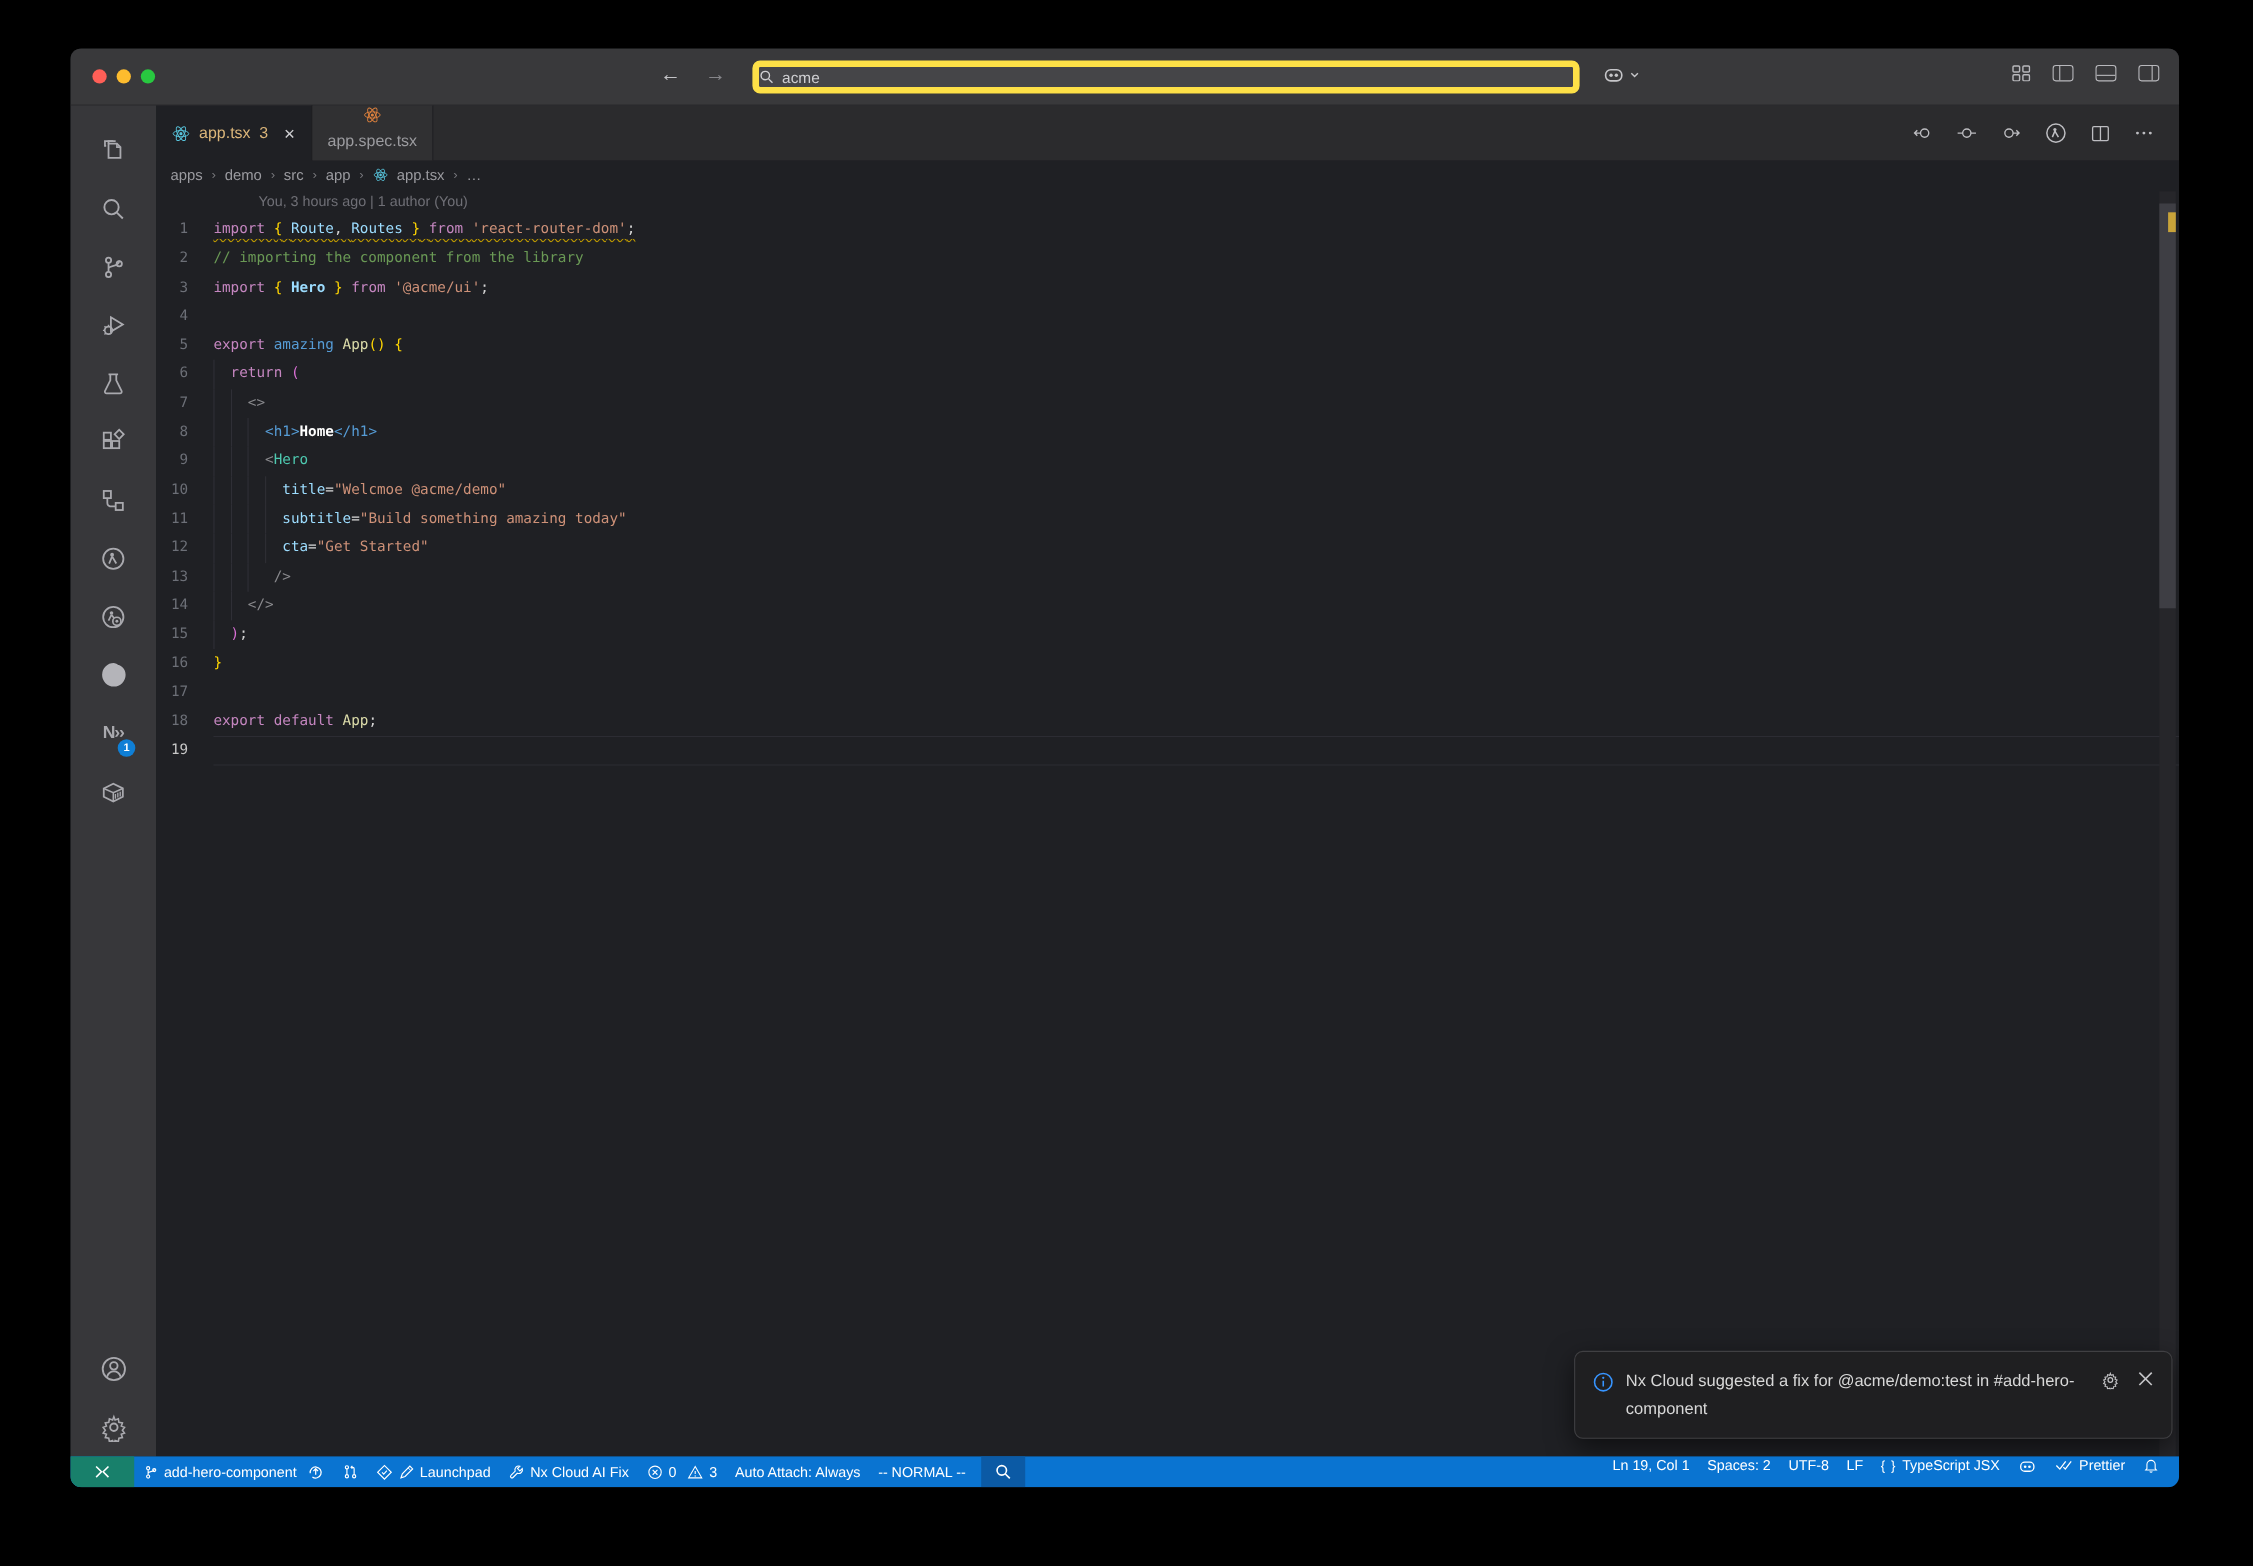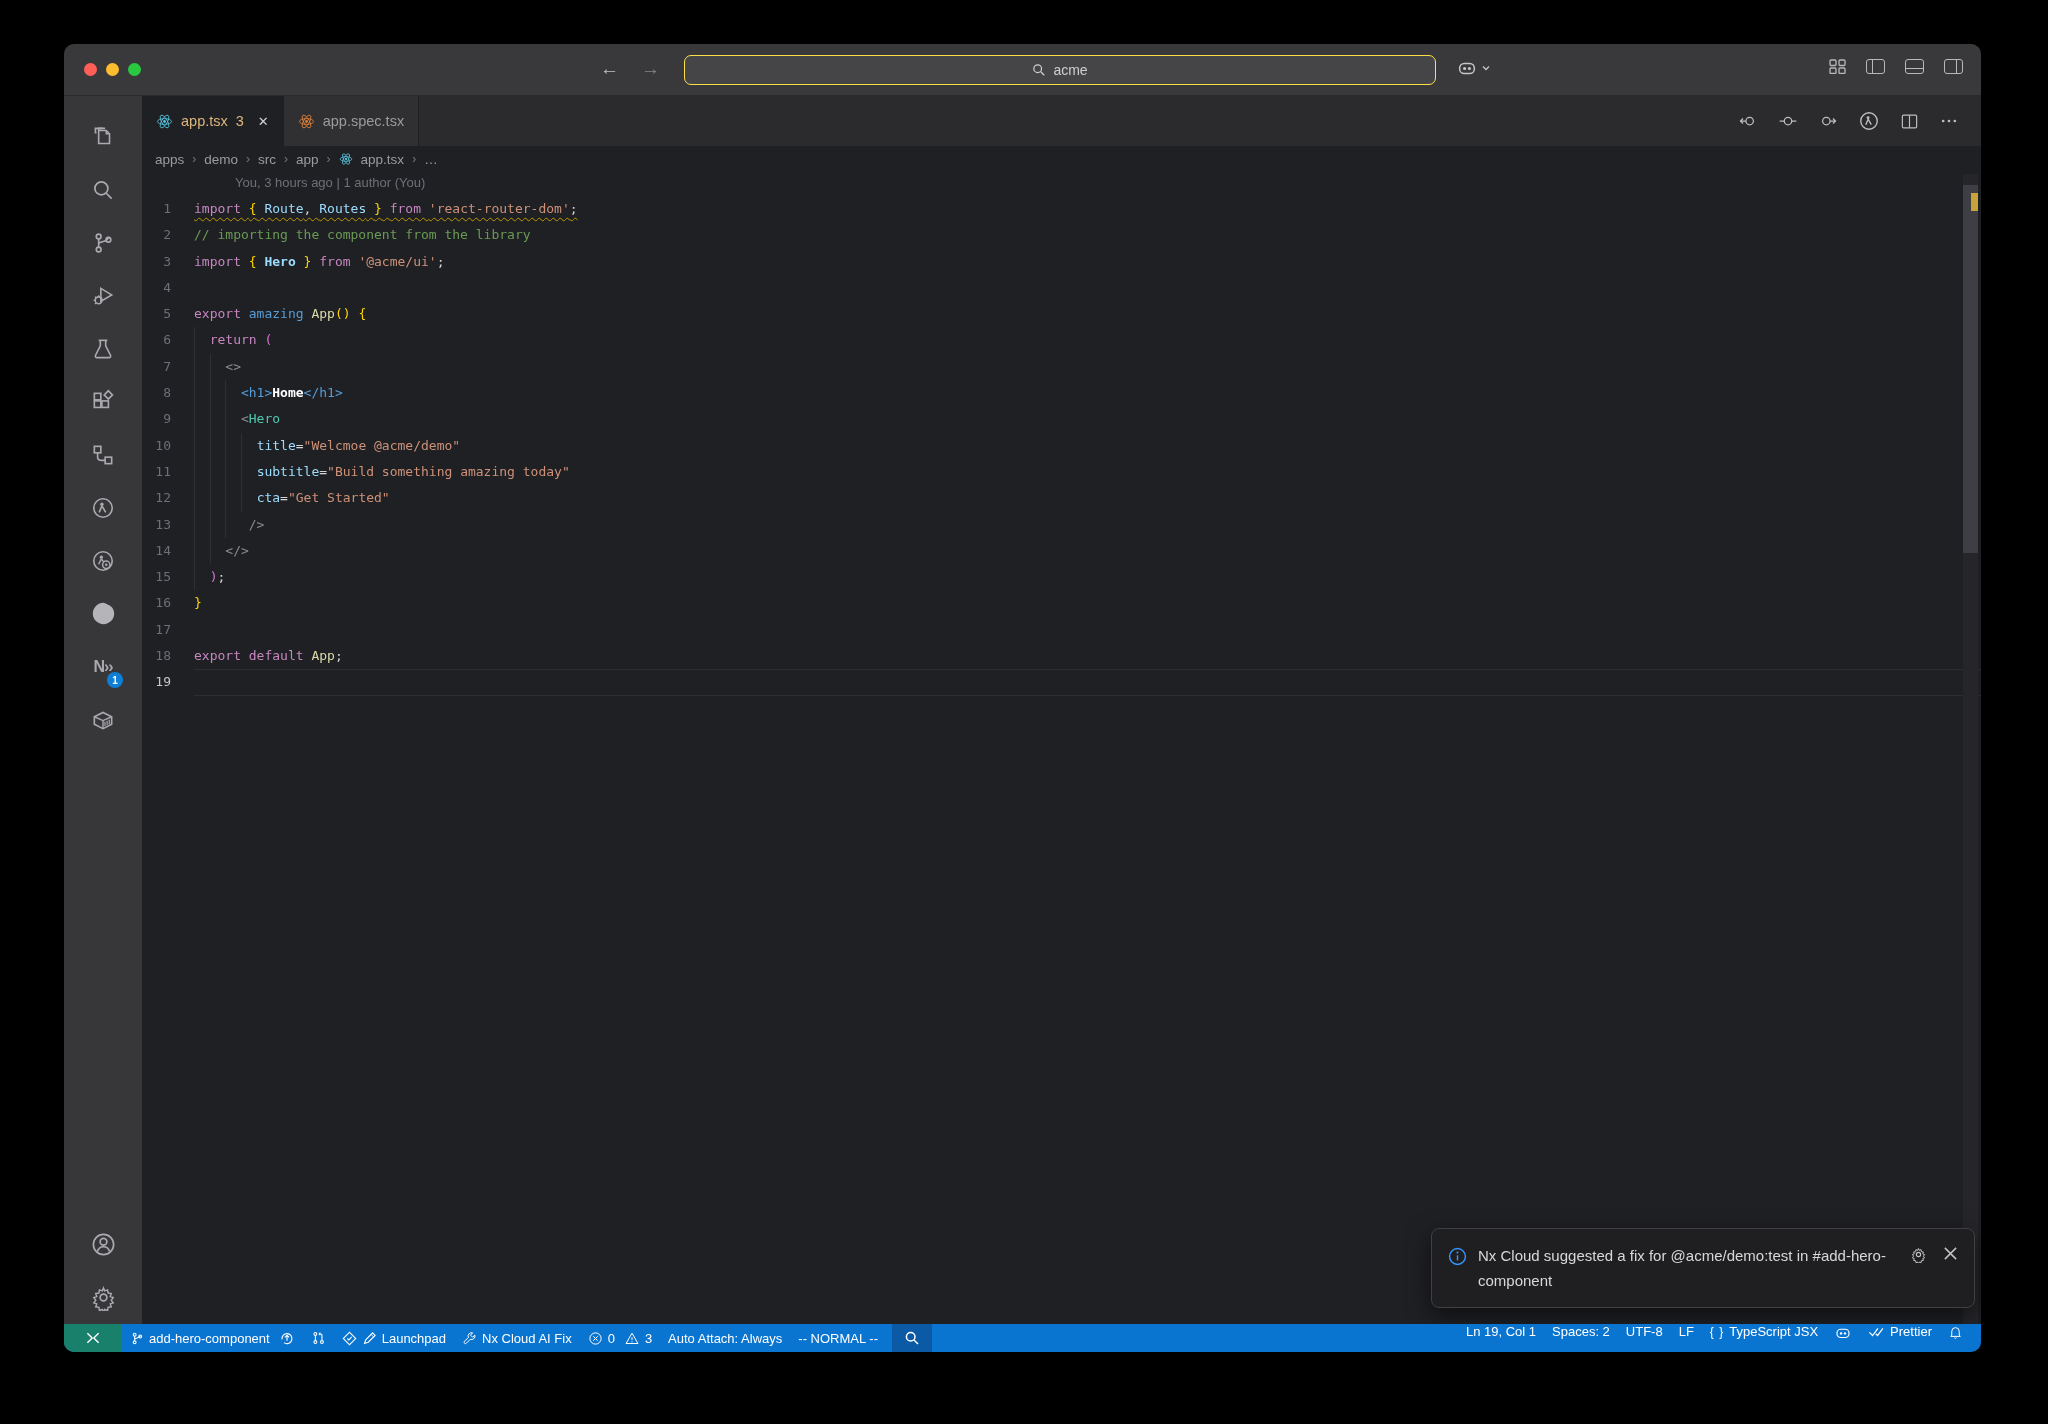--- a/index.html
+++ b/index.html
@@ -9,21 +9,21 @@
     background:#1f2024; border-radius:10px; overflow:hidden; box-shadow:0 18px 60px rgba(0,0,0,.7); }
 
   
   .titlebar { position:relative; height:52px; background:#39393b; border-bottom:1px solid #2a2a2c; }
   .traffic { position:absolute; left:20px; top:19px; display:flex; gap:9px; }
   .tl { width:13px; height:13px; border-radius:50%; }
   .tl.red{ background:#ff5f57; } .tl.yellow{ background:#febc2e; } .tl.green{ background:#28c840; }
   .navarrows { position:absolute; left:536px; top:14px; display:flex; gap:22px; color:#c3c3c6; font-size:19px; }
   .navarrows .dim { color:#86868a; }
   .searchbox { position:absolute; left:620px; top:11px; width:752px; height:30px; background:#454548;
-    border:1px solid #fde047; border-radius:7px; display:flex; align-items:center; justify-content:center;
+    border:6px solid #fde047; border-radius:7px; display:flex; align-items:center; 
     color:#cfcfd2; font-size:14px; gap:7px; }
   .copilot-tb { position:absolute; left:1392px; top:13px; display:flex; align-items:center; gap:3px; color:#c6c6c9; }
   .winlayout { position:absolute; right:18px; top:15px; display:flex; gap:20px; align-items:center; color:#b8b8bc; }
   .wicon { width:19px; height:15px; border:1.5px solid #b8b8bc; border-radius:3px; position:relative; }
   .wicon .fillL { position:absolute; left:0; top:0; bottom:0; width:6px; border-right:1.5px solid #b8b8bc; background:transparent; }
   .wicon .fillB { position:absolute; left:0; right:0; bottom:0; height:5px; border-top:1.5px solid #b8b8bc; }
   .wicon .fillR { position:absolute; right:0; top:0; bottom:0; width:6px; border-left:1.5px solid #b8b8bc; }
 
   
   .activitybar { position:absolute; left:0; top:52px; bottom:28px; width:78px; background:#37373a;
@@ -31,21 +31,21 @@
   .ab-icon { width:48px; height:53px; display:flex; align-items:center; justify-content:center; color:#a9a9ae; position:relative; cursor:pointer; }
   .ab-spacer { flex:1; }
   .badge { position:absolute; right:4px; bottom:5px; min-width:16px; height:16px; border-radius:8px; background:#0f7fd6;
     color:#fff; font-size:10px; font-weight:700; display:flex; align-items:center; justify-content:center; padding:0 4px; }
   .nxlogo { font-weight:700; font-size:16px; letter-spacing:-1px; color:#a9a9ae; }
 
   
   .tabbar { position:absolute; left:78px; top:52px; right:0; height:50px; background:#2b2b2d; display:flex; align-items:stretch; }
   .tab { display:flex; align-items:center; gap:8px; padding:0 14px; font-size:14.5px; border-right:1px solid #1f1f21; cursor:pointer; }
   .tab.active { background:#1f2024; color:#dcb67a; }
-  .tab.inactive { background:#303032; color:#9b9b9f; }
+  .tab.inactive { background:#303032; color:#9b9b9f;flex-direction:column; }
   .tab .close { font-size:13px; color:#d0d0d3; margin-left:6px; }
   .tab .tbadge { color:#dcb67a; }
   .editor-actions { margin-left:auto; display:flex; align-items:center; gap:20px; padding-right:22px; color:#bdbdc1; }
 
   
   .editor { position:absolute; left:78px; top:102px; right:0; bottom:28px; background:#1f2024; }
   .breadcrumbs { height:26px; display:flex; align-items:center; padding-left:13px; color:#9b9ba0; font-size:13.5px; gap:8px; }
   .breadcrumbs .sep { color:#77777c; font-size:12px; }
   .blame { height:24px; margin-left:93px; display:flex; align-items:flex-end; color:#6f6f76; font-size:12px;text-align:right; }
   .code { font-family:"DejaVu Sans Mono",monospace; font-size:13px; line-height:26.3px; }

